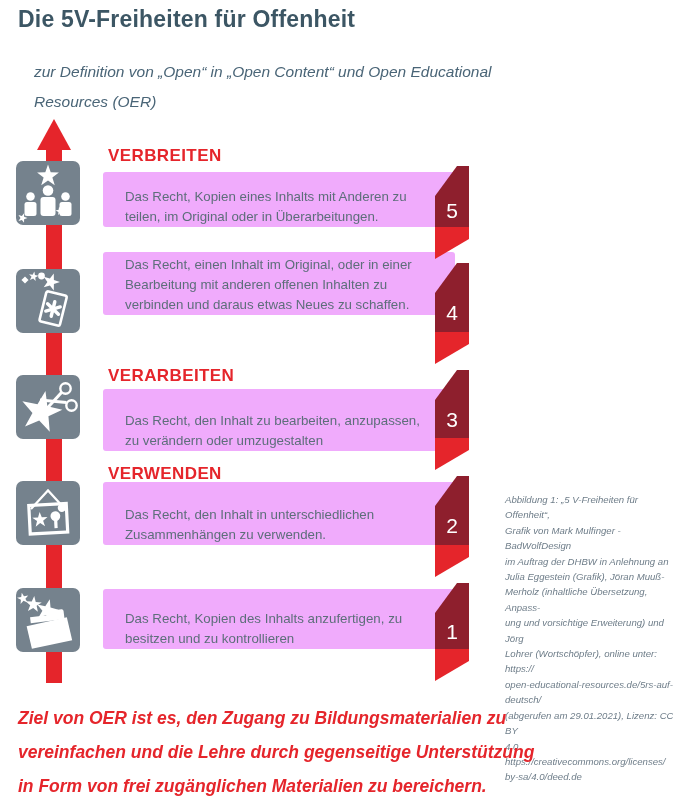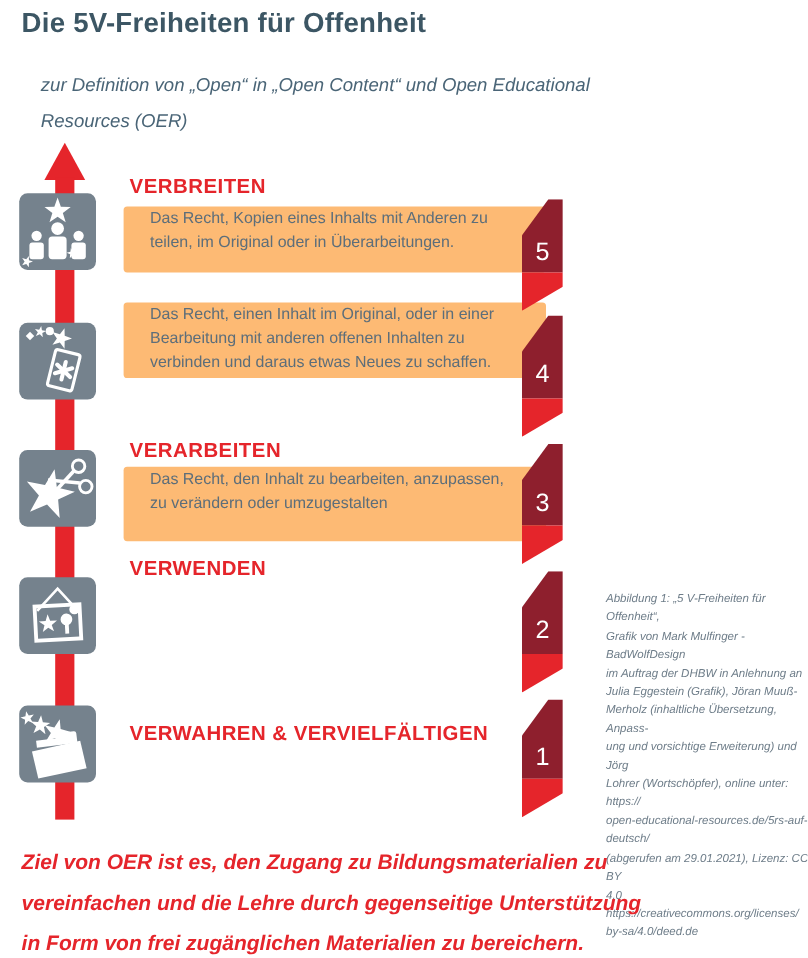--- a/index.html
+++ b/index.html
@@ -29,22 +29,22 @@
     position:absolute;left:16px;width:64px;height:64px;border-radius:7px;
     background:#75828d;z-index:2;
   }
   .icon-tile svg{display:block;width:64px;height:64px;}
   
   .row-title{
     position:absolute;left:108px;font-size:17px;font-weight:bold;color:#e5252b;
     letter-spacing:.4px;z-index:2;text-align:center;
   }
   .desc-box{
-    position:absolute;left:103px;width:352px;background:#fdba74;border-radius:3px;
-    display:flex;align-items:flex-start;z-index:2;
+    position:absolute;left:103px;width:352px;background:#f0abfc;border-radius:3px;
+    display:flex;align-items:flex-end;z-index:2;
   }
   .desc-text{
     padding-left:22px;font-size:13.3px;line-height:20px;color:#5d6e7a;
     white-space:pre-line;
   }
   .badge{position:absolute;left:435px;z-index:3;}
   .badge text{
     fill:#ffffff;font-family:"Liberation Sans", sans-serif;font-size:21px;
     text-anchor:middle;
   }
@@ -157,38 +157,46 @@
       <g transform="rotate(-3 32 38)">
         <rect x="13.5" y="23.5" width="37.5" height="28.5" fill="none" stroke="#fff" stroke-width="3.2"></rect>
         <use href="#star5" fill="#fff" transform="translate(24,38.5) scale(0.8)"></use>
         <circle cx="39.5" cy="35.5" r="4.9"></circle>
         <rect x="38" y="38.5" width="3.2" height="9"></rect>
         <circle cx="46.5" cy="27.5" r="4.2"></circle>
       </g>
     </svg>
   </div>
   <div class="row-title" style="top:464px">VERWENDEN</div>
+  <div class="desc-box" style="top:482px;height:63px">
+    <div class="desc-text">Das Recht, den Inhalt in unterschiedlichen
+Zusammenhängen zu verwenden.</div>
+  </div>
   <svg class="badge" style="top:476px" width="34" height="101" viewBox="0 0 34 101">
     <polygon points="22,0 34,0 34,69 0,69 0,30" fill="#8e1f2d"></polygon>
     <polygon points="0,69 34,69 34,81 0,101" fill="#e5252b"></polygon>
     <text x="17" y="49" dominant-baseline="central">2</text>
   </svg>
 
   <div class="icon-tile" style="top:588px">
     <svg viewBox="0 0 64 64" fill="#fff">
       <use href="#star5" fill="#fff" transform="translate(7,10.5) scale(0.6) rotate(-12)"></use>
       <use href="#star5" fill="#fff" transform="translate(17.5,16.5) scale(0.85) rotate(5)"></use>
       <use href="#star5" fill="#fff" transform="translate(31,22.5) scale(1.15) rotate(14)"></use>
       <g transform="rotate(-7 33 44)">
         <path d="M16,27 h17 l4,-4 h11 a2,2 0 0 1 2,2 v8 h-34 z"></path>
         <polygon points="11.5,35.5 52.5,31.5 55,55 14,58.5"></polygon>
       </g>
     </svg>
   </div>
   <div class="row-title" style="top:602px">VERWAHREN &amp; VERVIELFÄLTIGEN</div>
+  <div class="desc-box" style="top:589px;height:60px">
+    <div class="desc-text">Das Recht, Kopien des Inhalts anzufertigen, zu
+besitzen und zu kontrollieren</div>
+  </div>
   <svg class="badge" style="top:583px" width="34" height="98" viewBox="0 0 34 98">
     <polygon points="22,0 34,0 34,66 0,66 0,30" fill="#8e1f2d"></polygon>
     <polygon points="0,66 34,66 34,78 0,98" fill="#e5252b"></polygon>
     <text x="17" y="48" dominant-baseline="central">1</text>
   </svg>
 
   <div class="caption">Abbildung 1: „5 V-Freiheiten für Offenheit“,
 Grafik von Mark Mulfinger - BadWolfDesign
 im Auftrag der DHBW in Anlehnung an
 Julia Eggestein (Grafik), Jöran Muuß-

